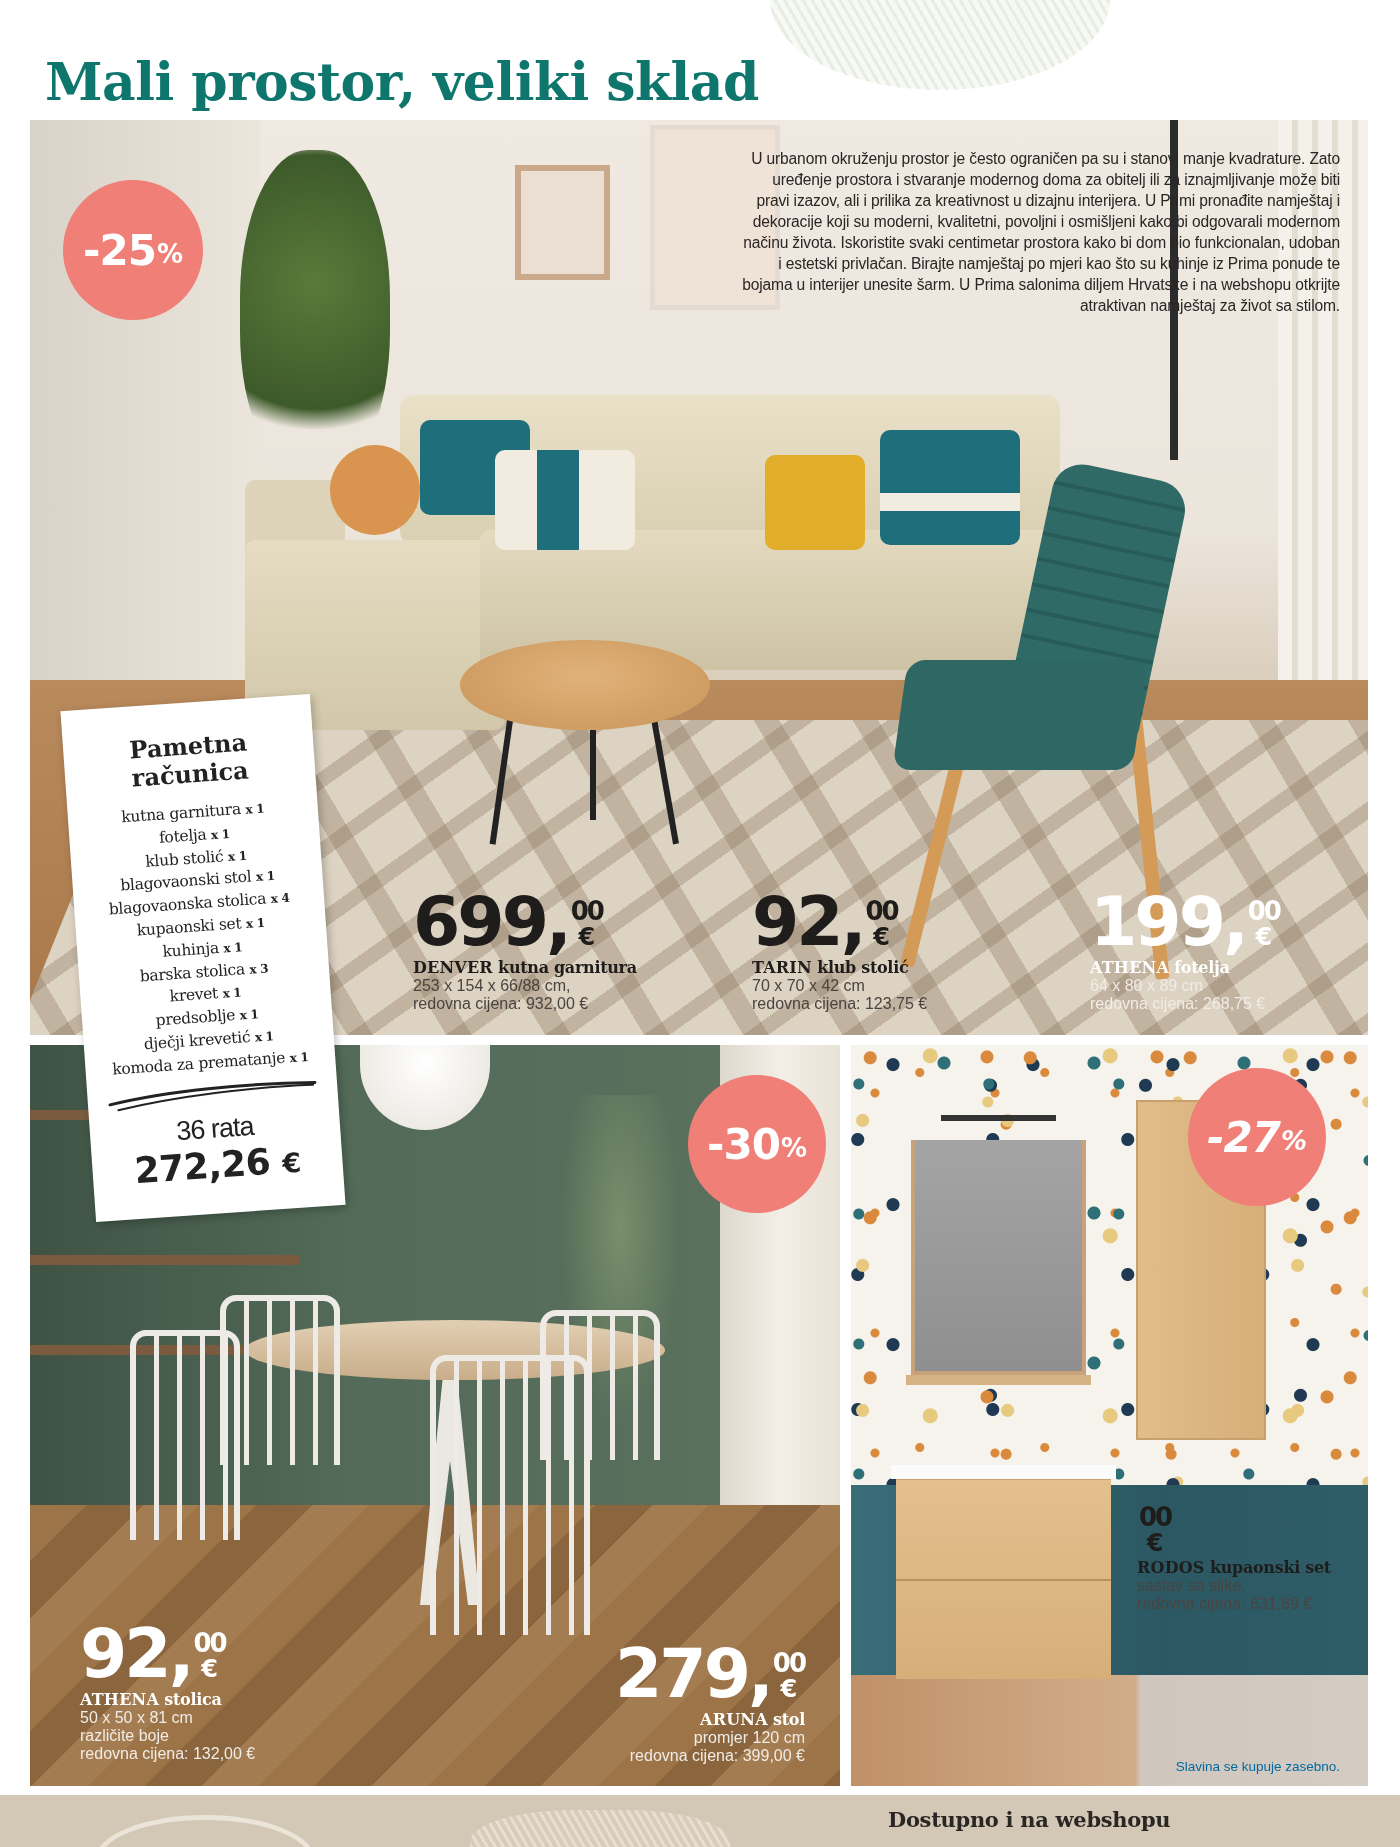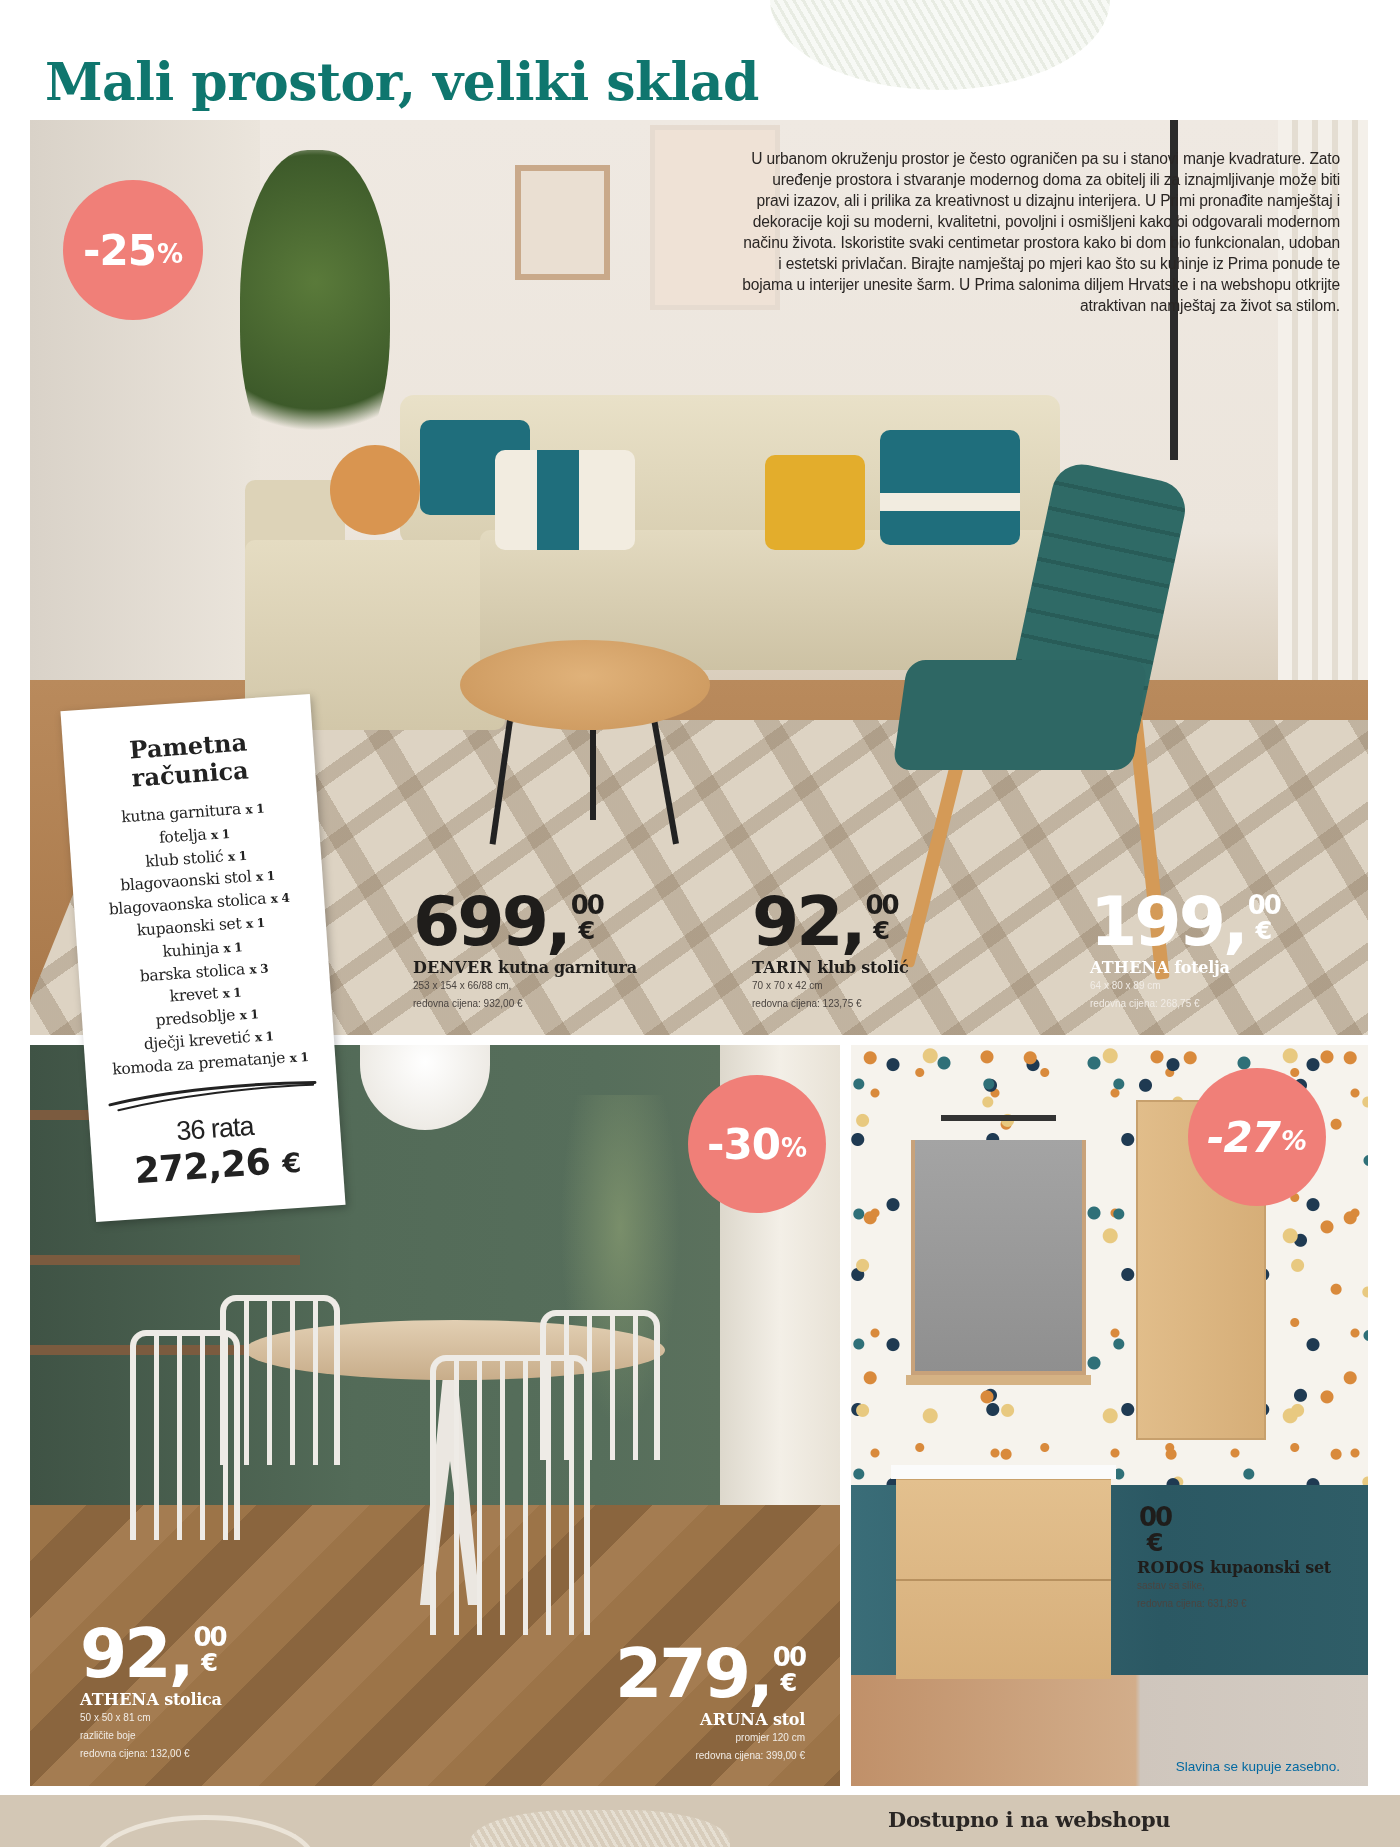--- a/index.html
+++ b/index.html
@@ -72,29 +72,29 @@
   .card-title { font-size: 24px; line-height: 28px; color: #222; }
   .card-items { margin-top: 14px; font-family: "DejaVu Serif", serif; font-size: 15.5px; line-height: 21.8px; color: #222; letter-spacing: -0.3px; }
   .card-items b { font-size: 12px; }
   .card-swoosh { margin: 8px auto 0; width: 210px; height: 24px; }
   .card-rate { font-family: "Liberation Sans", sans-serif; font-size: 27px; color: #222; margin-top: 2px; letter-spacing: -1px; }
   .card-total { font-family: "DejaVu Sans", sans-serif; font-weight: bold; font-size: 36px; color: #222; margin-top: 0; letter-spacing: -0.5px; }
   .card-total small { font-size: 27px; }
 
   
   .price { position: absolute; }
-  .price .big { display: flex; align-items: flex-start; line-height: 1; }
+  .price .big { display: flex; align-items: center; line-height: 1; }
   .price .int { font-family: "DejaVu Sans", sans-serif; font-weight: bold; font-size: 68px; letter-spacing: -3px; }
   .price .sup { display: flex; flex-direction: column; align-items: center; margin-left: 2px; margin-top: 4px;
     font-family: "DejaVu Sans", sans-serif; font-weight: bold; }
   .price .cents { font-size: 26px; letter-spacing: -2px; line-height: 26px; }
   .price .eur { font-size: 24px; line-height: 26px; }
   .price .pname { font-family: "DejaVu Serif", serif; font-weight: bold; font-size: 16px; margin-top: 2px; letter-spacing: -0.3px; }
   .price .pname .brand { letter-spacing: 0.2px; }
-  .price .pinfo { font-family: "Liberation Sans", sans-serif; font-size: 10px; line-height: 18px; }
+  .price .pinfo { font-family: "Liberation Sans", sans-serif; font-size: 16px; line-height: 18px; }
   .dark { color: #1f1d1b; }
   .dark .pinfo { color: #4a4440; }
   .light { color: #ffffff; }
   .light .pinfo { color: #f1ece6; }
   .right { text-align: right; }
   .right .big { justify-content: flex-end; }
 
   
   .photo-dining { position: absolute; left: 30px; top: 1045px; width: 810px; height: 741px; overflow: hidden;
     background: #4e6553; }

